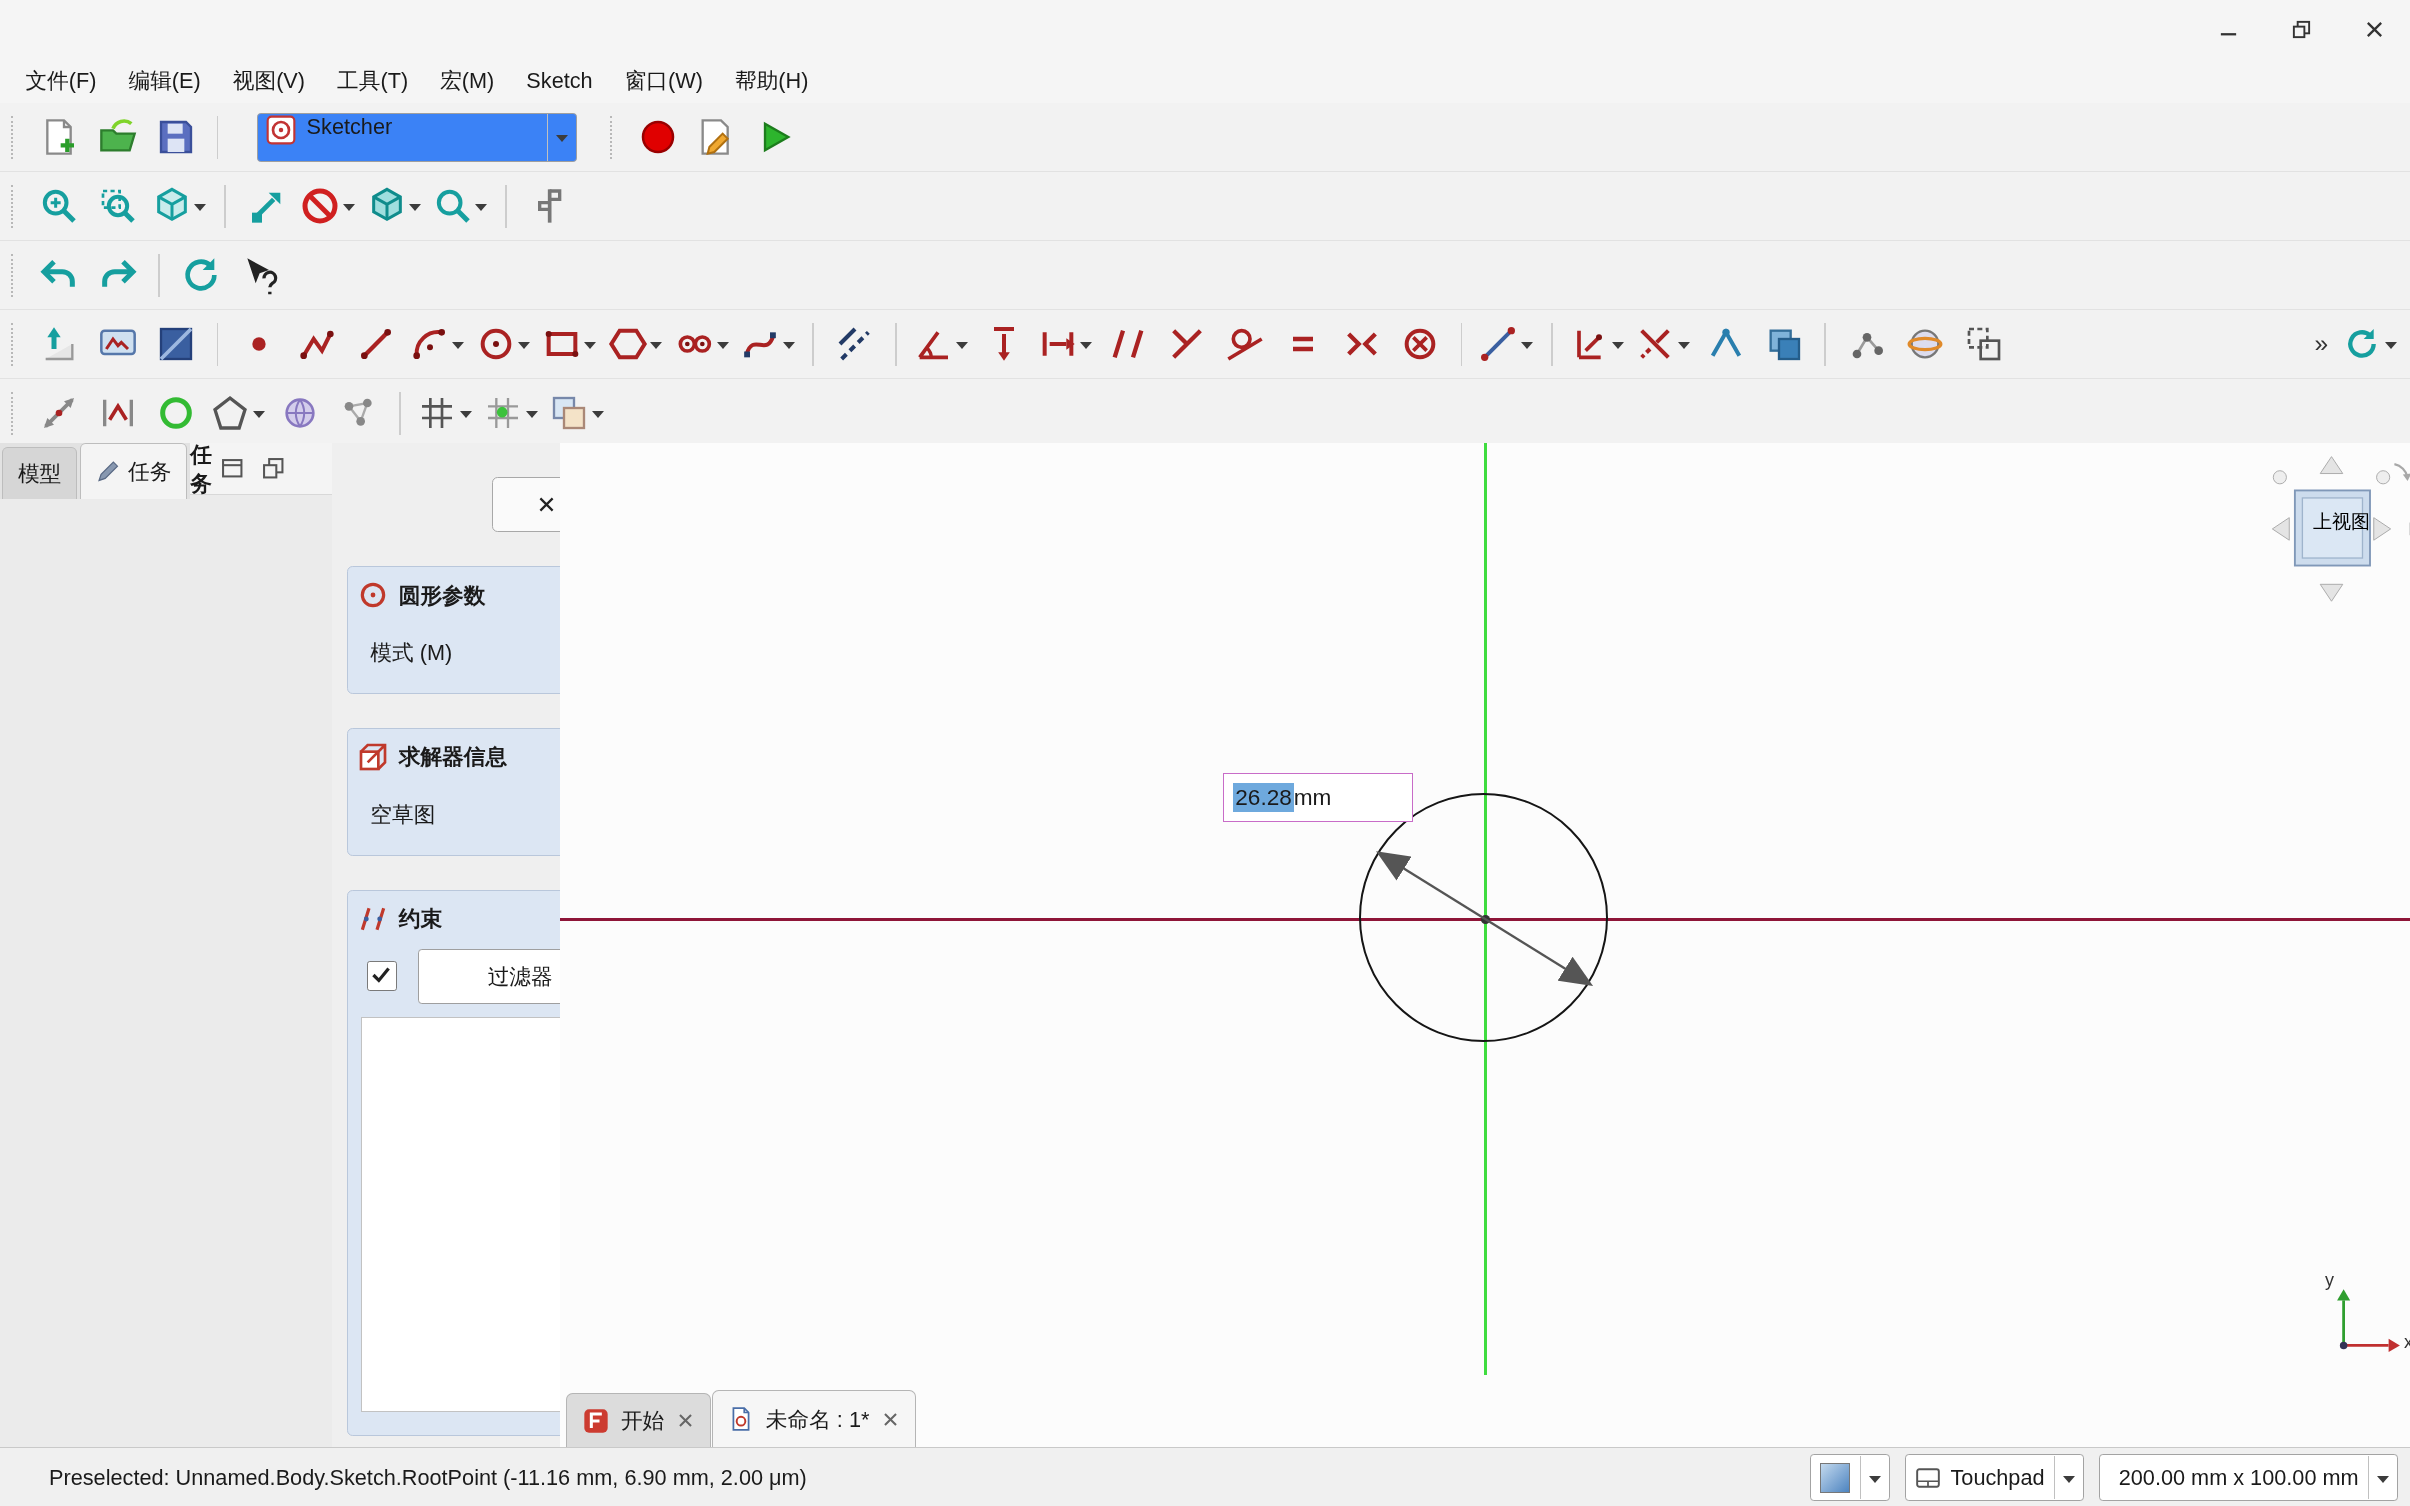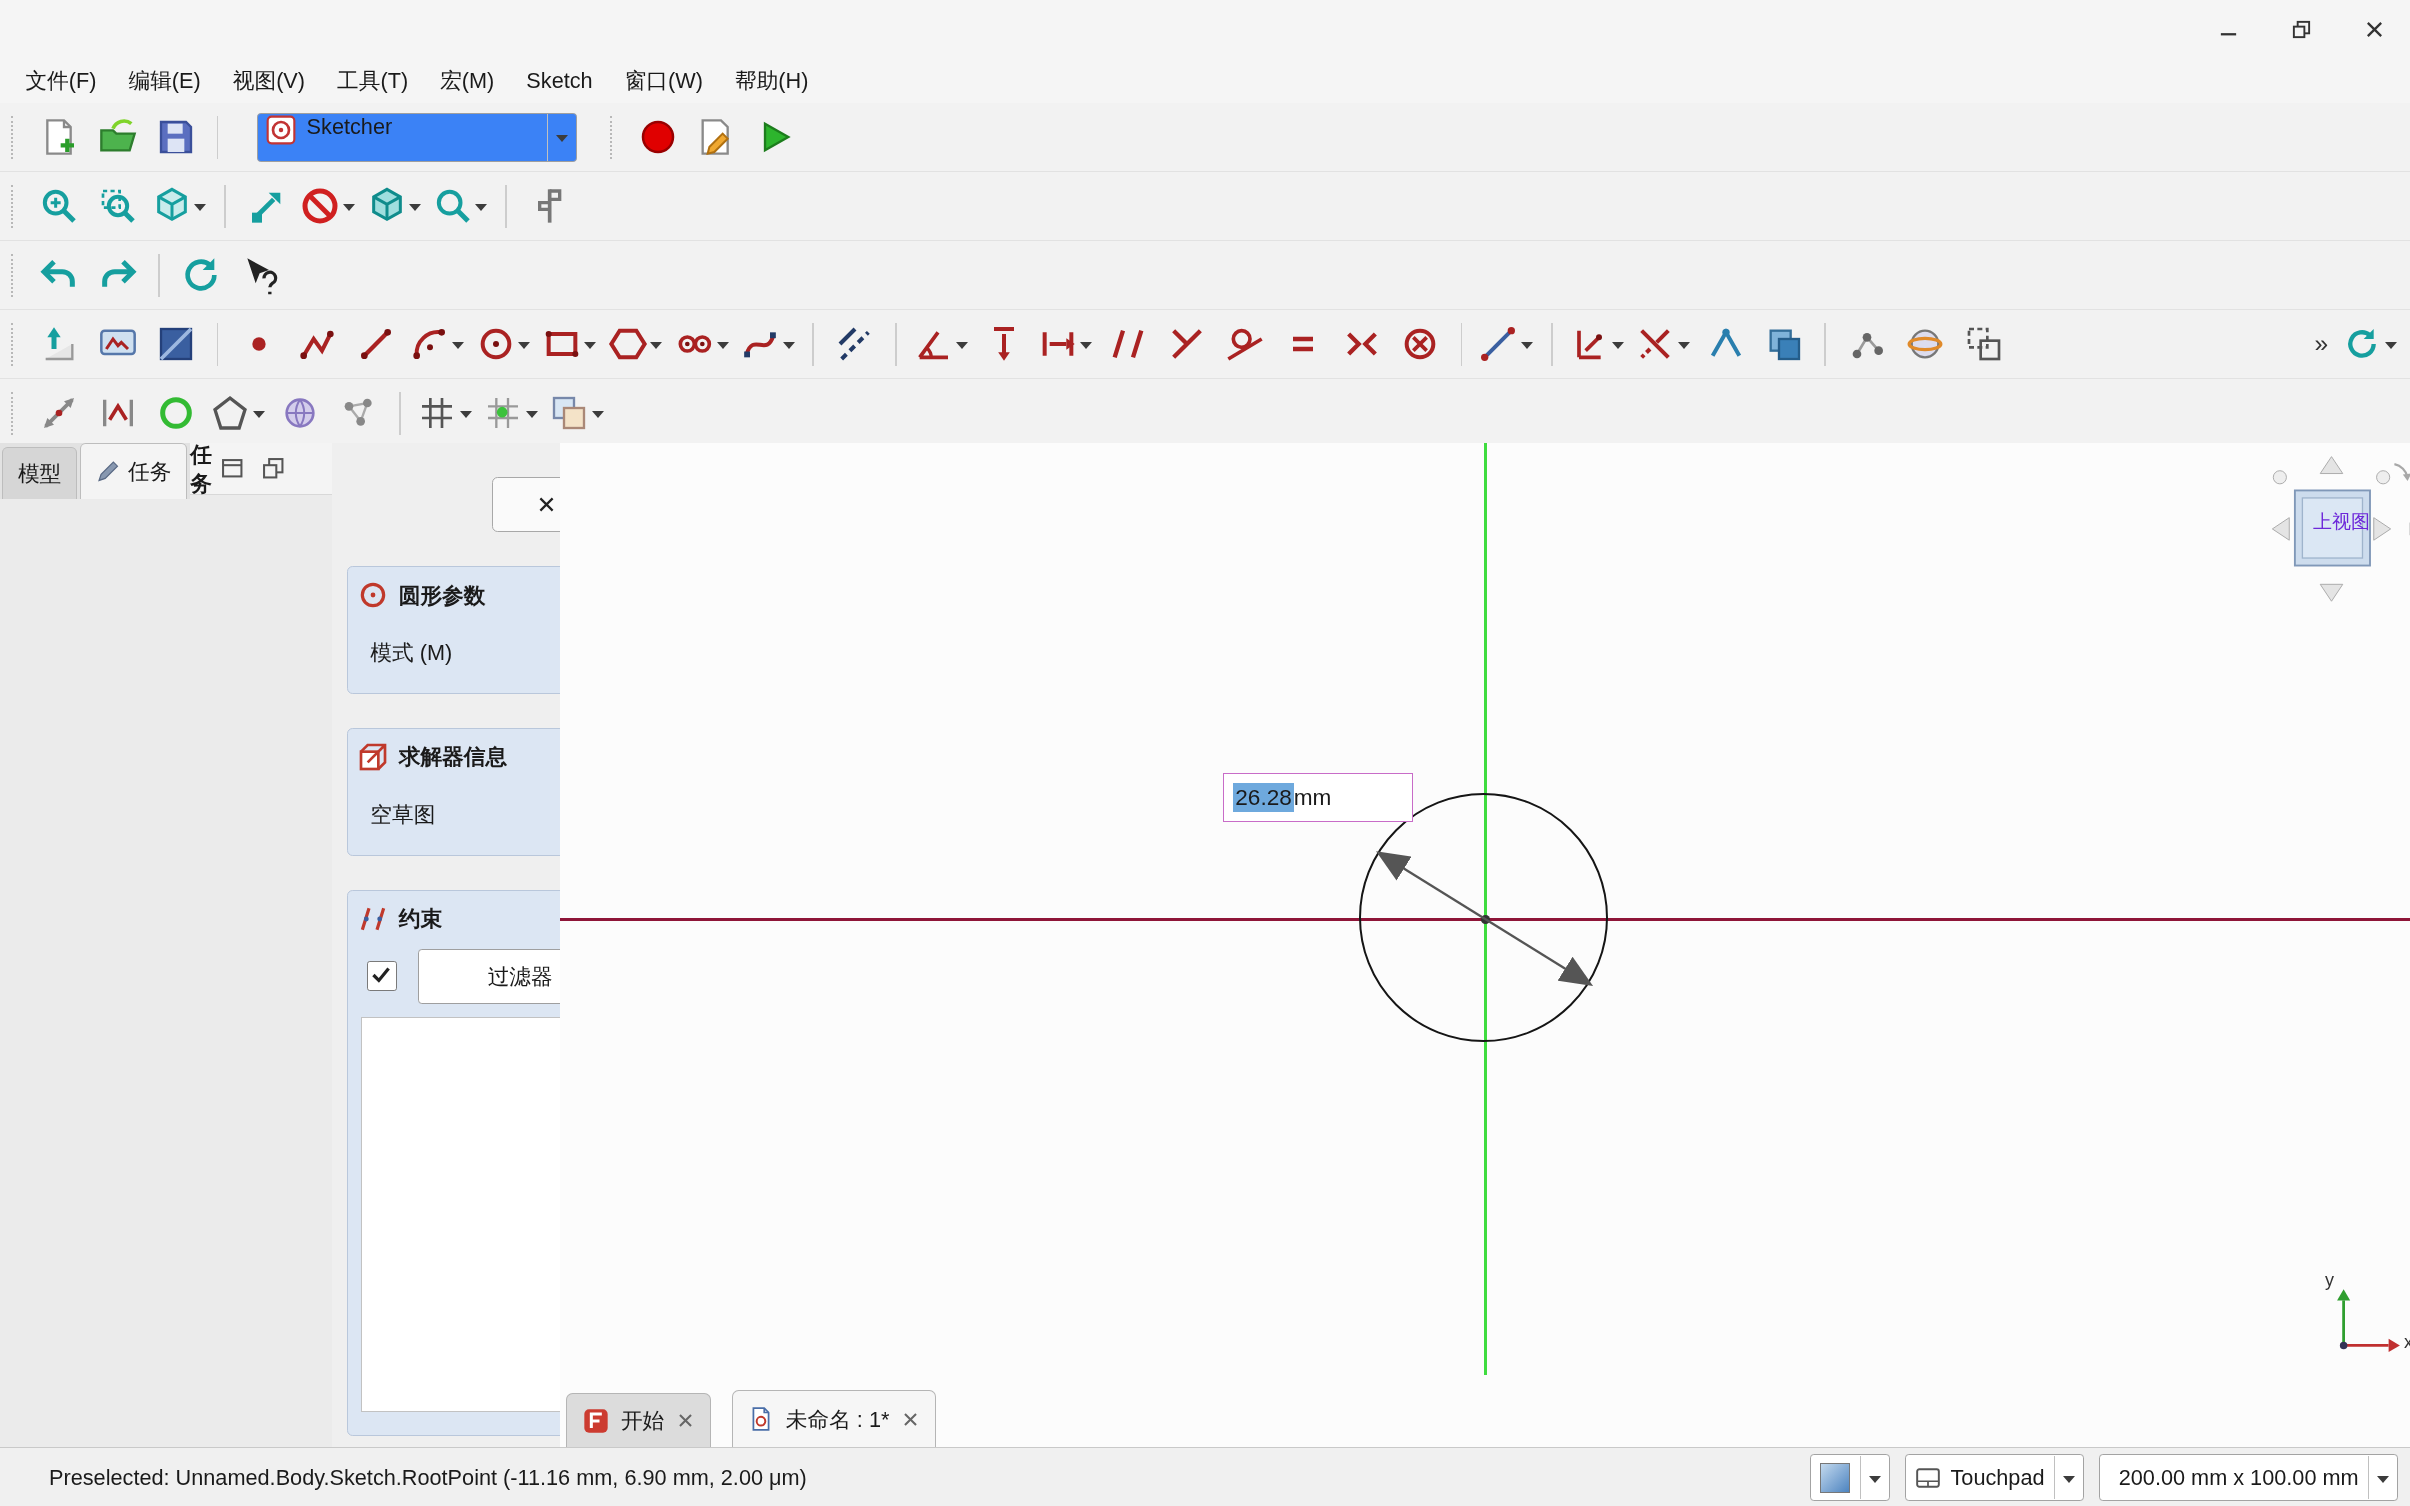--- a/index.html
+++ b/index.html
@@ -61,26 +61,26 @@
   .viewport{position:absolute;left:560px;top:443px;right:0;bottom:60px;background:#fcfcfc;overflow:hidden;}
   .vline{position:absolute;left:924px;top:0;width:2.8px;height:932px;background:#3fdc3f;}
   .hline{position:absolute;left:0;top:475px;width:100%;height:2.8px;background:#8e1538;}
   .circle{position:absolute;left:799px;top:350px;width:245px;height:245px;border:2.8px solid #151515;border-radius:50%;}
   .cdot{position:absolute;left:921px;top:472px;width:8.5px;height:8.5px;background:#333;border-radius:50%;}
   .dim-arrow{position:absolute;inset:0;pointer-events:none;}
   .dimbox{position:absolute;left:663px;top:330px;width:179px;height:47px;background:#fff;border:1.9px solid #c86cc8;
           display:flex;align-items:center;padding-left:9.4px;font-size:22.6px;}
   .dimbox .val{background:#6ea9dd;padding:1.9px 1.9px;}
   .navcube{position:absolute;left:1684px;top:7.5px;width:175px;height:169px;}
-  .navcube .cubelabel{position:absolute;left:55px;top:58px;width:85px;text-align:center;font-size:19px;color:#6d28d9;}
+  .navcube .cubelabel{position:absolute;left:55px;top:58px;width:85px;text-align:center;font-size:19px;color:#000000;}
   .axiswidget{position:absolute;left:1763px;top:829px;width:90px;height:98px;}
   .axiswidget .xl{position:absolute;right:0px;bottom:17px;font-size:18px;color:#333;}
   .axiswidget .yl{position:absolute;left:1.9px;top:-1.9px;font-size:18px;color:#333;}
   
-  .doctabs{position:absolute;left:5.6px;bottom:0;display:flex;align-items:flex-end;height:58px;gap:20px;}
+  .doctabs{position:absolute;left:5.6px;bottom:0;display:flex;align-items:flex-end;height:58px;}
   .dtab{height:53px;display:flex;align-items:center;gap:11.3px;padding:0 15px;border:0.9px solid #b5b5b5;border-bottom:none;
         border-radius:6.6px 6.6px 0 0;background:#dcdcdc;margin-right:1.9px;white-space:nowrap;}
   .dtab.active{background:#f6f6f6;height:56px;}
   
   .statusbar{position:absolute;left:0;bottom:0;width:100%;height:60px;background:#f0f0f0;border-top:0.9px solid #c9c9c9;
              display:flex;align-items:center;padding:0 13px;box-sizing:border-box;}
   .statusmsg{flex:1;white-space:nowrap;overflow:hidden;margin-left:36px;}
   .scombo{background:#fff;border:0.9px solid #a3a3a3;border-radius:3.8px;height:45px;display:flex;align-items:center;
           margin-left:15px;padding-left:9.4px;}
   .swatch{width:28px;height:28px;background:linear-gradient(135deg,#c3d9ee,#4d84c0);border:0.9px solid #777;}

